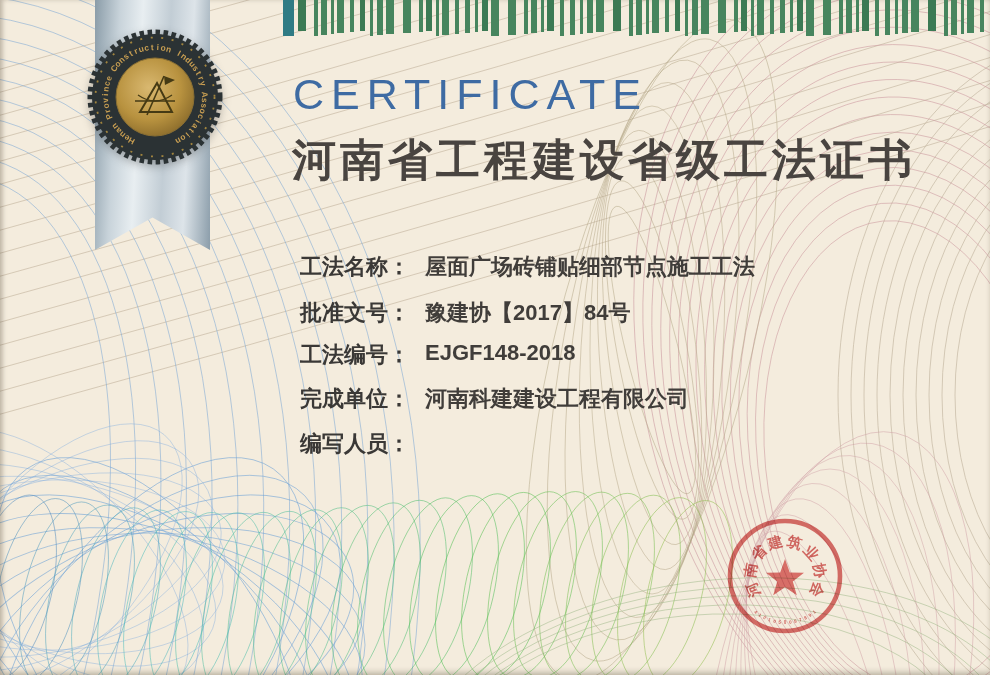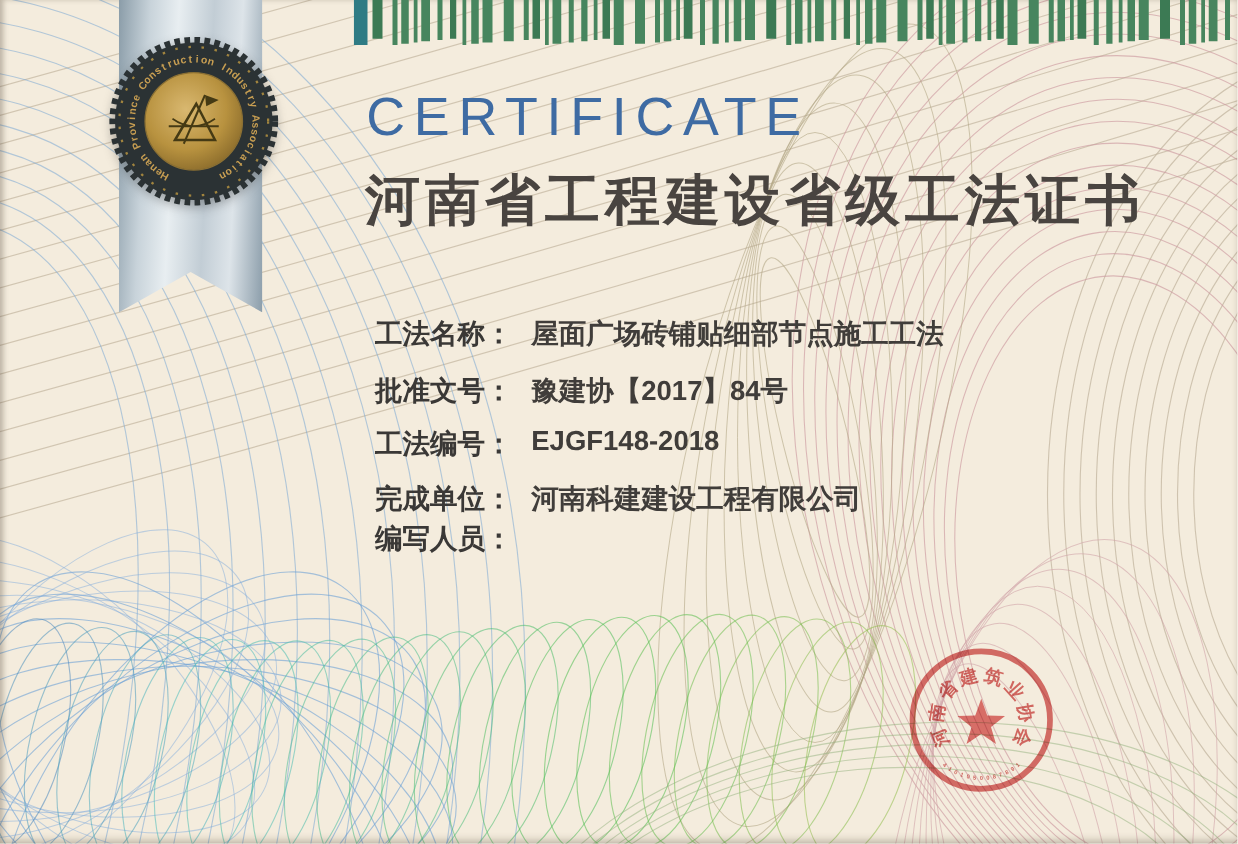--- a/index.html
+++ b/index.html
@@ -26,21 +26,21 @@
   }
   .title-zh{
     position:absolute;left:292px;top:131px;z-index:2;
     font-size:44px;font-weight:700;letter-spacing:4px;color:#494440;white-space:nowrap;
   }
   
   .fields{position:absolute;left:300px;top:0;z-index:2;}
   .field-row{position:absolute;left:0;display:flex;white-space:nowrap;}
   .field-row .lab{font-size:22px;font-weight:700;color:#3a3836;width:125px;flex:none;}
   .field-row .val{font-size:22px;font-weight:700;color:#403d3a;}
-  .row-0{top:252px;} .row-1{top:298px;} .row-2{top:340px;} .row-3{top:384px;} .row-4{top:416px;flex-direction:column;}
+  .row-0{top:252px;} .row-1{top:298px;} .row-2{top:340px;} .row-3{top:384px;} .row-4{top:429px;flex-direction:column;}
   
   .issue-date{
     position:absolute;left:697px;top:551px;z-index:5;
     font-family:"DejaVu Serif","Liberation Serif",serif;
     font-size:25px;font-weight:700;letter-spacing:2px;color:#1e1c1b;white-space:nowrap;
   }
   
   .ribbon{
     position:absolute;left:95px;top:0;width:115px;height:250px;z-index:3;
     background:linear-gradient(93deg,#8a9ca8 0%,#c8d3da 20%,#e8eef1 38%,#c2cdd5 60%,#dde4e9 78%,#8b9daa 100%);

